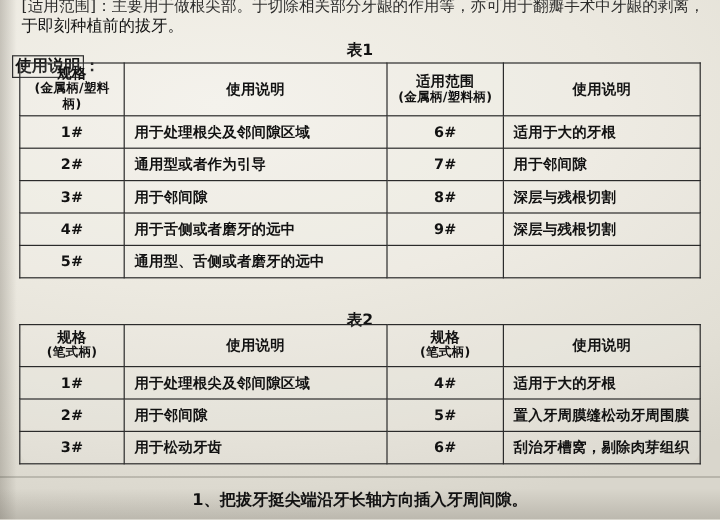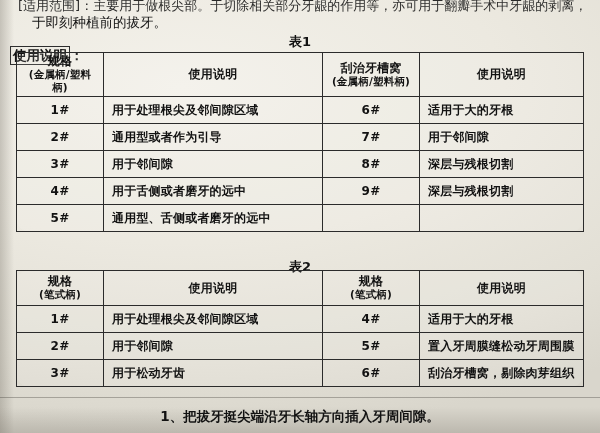--- a/index.html
+++ b/index.html
@@ -29,21 +29,21 @@
 
   .top-line{
     position:absolute;left:18px;top:-2px;width:564px;
     font-size:13px;line-height:16px;
     color:#1a1a1a;
     white-space:nowrap;
     overflow:hidden;
     opacity:.92;
   }
   .line2{
-    position:absolute;left:32px;top:14px;
+    position:absolute;left:18px;top:14px;
     font-size:13.5px;line-height:17px;
   }
   .line3{
     position:absolute;left:10px;top:47px;
     font-size:13.5px;line-height:17px;
     font-weight:bold;
   }
   .line3 .boxed{
     border:1px solid #2e2e2e;
     padding:0 2px 1px 2px;
@@ -126,21 +126,21 @@
     <tbody>
         <tr class="hdr">
       <td style="width:78px">
         <span>规格</span>
         <span class="sub">(金属柄/塑料柄)</span>
       </td>
       <td style="width:210px">
         <span>使用说明</span>
       </td>
       <td style="width:88px">
-        <span>刮治牙槽窝</span>
+        <span>适用范围</span>
         <span class="sub">(金属柄/塑料柄)</span>
       </td>
       <td>
         <span>使用说明</span>
       </td>
     </tr>
     <tr>
       <td class="c-spec">1#</td>
       <td class="c-desc">用于处理根尖及邻间隙区域</td>
       <td class="c-spec">6#</td>

